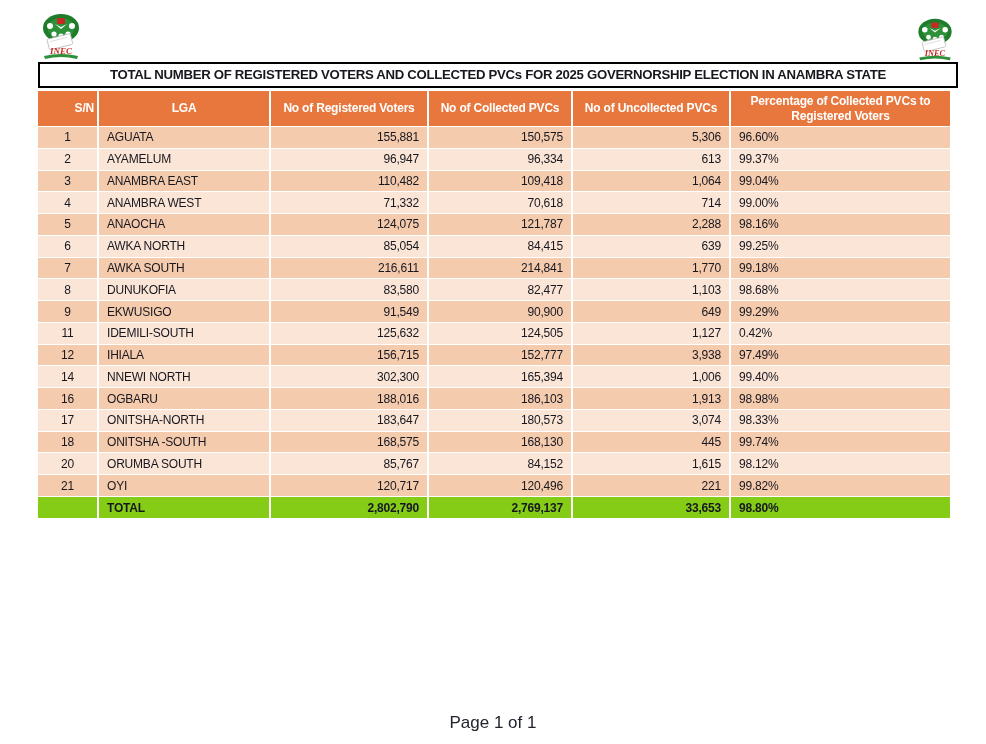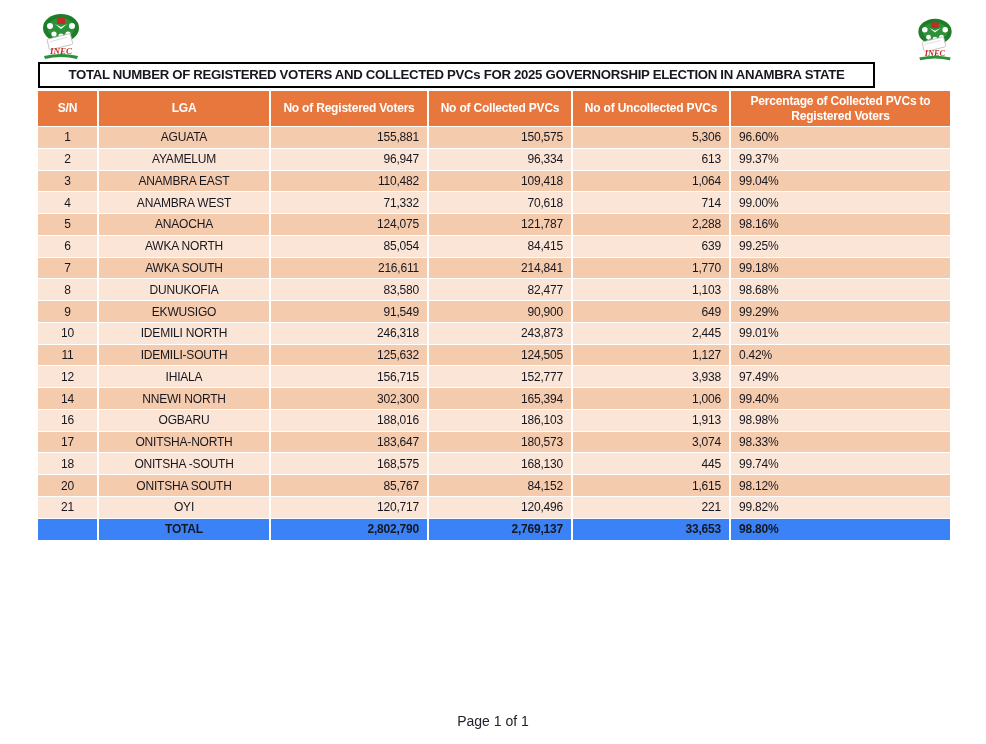--- a/index.html
+++ b/index.html
@@ -17,21 +17,21 @@
   .logo-right { left: 910px; top: 17px; }
 
   .sheet {
     position: absolute;
     left: 38px; top: 62px;
     width: 912px;
   }
 
   .title-box {
     box-sizing: border-box;
-    width: 837px;
+    width: 920px;
     border: 2px solid #000000;
     height: 26px;
     line-height: 22px;
     text-align: center;
     font-weight: bold;
     font-size: 13.2px;
     letter-spacing: -0.3px;
     margin-bottom: 2px;
     background: #ffffff;
     white-space: nowrap;
@@ -56,39 +56,39 @@
 
   thead tr { height: 36px; }
   thead th {
     background: #E8773E;
     color: #ffffff;
     font-weight: bold;
     text-align: center;
     vertical-align: middle;
     line-height: 1.2;
   }
-  thead th.sn { text-align: center; padding: 0 3px; }
+  thead th.sn { text-align: right; padding: 0 3px; }
   thead th.wrap { white-space: normal; padding: 0 4px; margin-left: 37px; }
 
   tbody tr, tfoot tr { height: 21.77px; }
   tbody tr:nth-child(odd)  td { background: #F5CBAE; }
   tbody tr:nth-child(even) td { background: #FBE5D6; }
-  tfoot td { background: #3b82f6; font-weight: bold; }
+  tfoot td { background: #84cc16; font-weight: bold; }
 
   td.sn  { text-align: center; padding: 0 2px; }
-  td.lga { text-align: center; padding-left: 10px; margin-top: 31px; }
+  td.lga { text-align: left; padding-left: 10px; margin-top: 31px; }
   td.num { text-align: right; padding-right: 9px; }
   td.pct { padding-right: 6px; }
 
   .footer {
     position: absolute;
     left: 0; top: 713px;
     width: 986px;
     text-align: center;
-    font-size: 14px;
+    font-size: 17px;
     color: #20242e;
   }
 </style>
 </head>
 <body>
 
 <div class="logo logo-left">
   <svg width="54" height="48" viewBox="0 0 54 48">
     <ellipse cx="27" cy="15" rx="18" ry="14" fill="#1e7c2a"></ellipse>
     <ellipse cx="27" cy="15" rx="13.5" ry="10" fill="#2c9139"></ellipse>
@@ -218,28 +218,20 @@
         </tr>
         <tr>
           <td class="sn">9</td>
           <td class="lga">EKWUSIGO</td>
           <td class="num">91,549</td>
           <td class="num">90,900</td>
           <td class="num">649</td>
           <td class="pct">99.29%</td>
         </tr>
         <tr>
-          <td class="sn">10</td>
-          <td class="lga">IDEMILI NORTH</td>
-          <td class="num">246,318</td>
-          <td class="num">243,873</td>
-          <td class="num">2,445</td>
-          <td class="pct">99.01%</td>
-        </tr>
-        <tr>
           <td class="sn">11</td>
           <td class="lga">IDEMILI-SOUTH</td>
           <td class="num">125,632</td>
           <td class="num">124,505</td>
           <td class="num">1,127</td>
           <td class="pct">0.42%</td>
         </tr>
         <tr>
           <td class="sn">12</td>
           <td class="lga">IHIALA</td>
@@ -275,21 +267,21 @@
         <tr>
           <td class="sn">18</td>
           <td class="lga">ONITSHA -SOUTH</td>
           <td class="num">168,575</td>
           <td class="num">168,130</td>
           <td class="num">445</td>
           <td class="pct">99.74%</td>
         </tr>
         <tr>
           <td class="sn">20</td>
-          <td class="lga">ONITSHA  SOUTH</td>
+          <td class="lga">ORUMBA  SOUTH</td>
           <td class="num">85,767</td>
           <td class="num">84,152</td>
           <td class="num">1,615</td>
           <td class="pct">98.12%</td>
         </tr>
         <tr>
           <td class="sn">21</td>
           <td class="lga">OYI</td>
           <td class="num">120,717</td>
           <td class="num">120,496</td>

